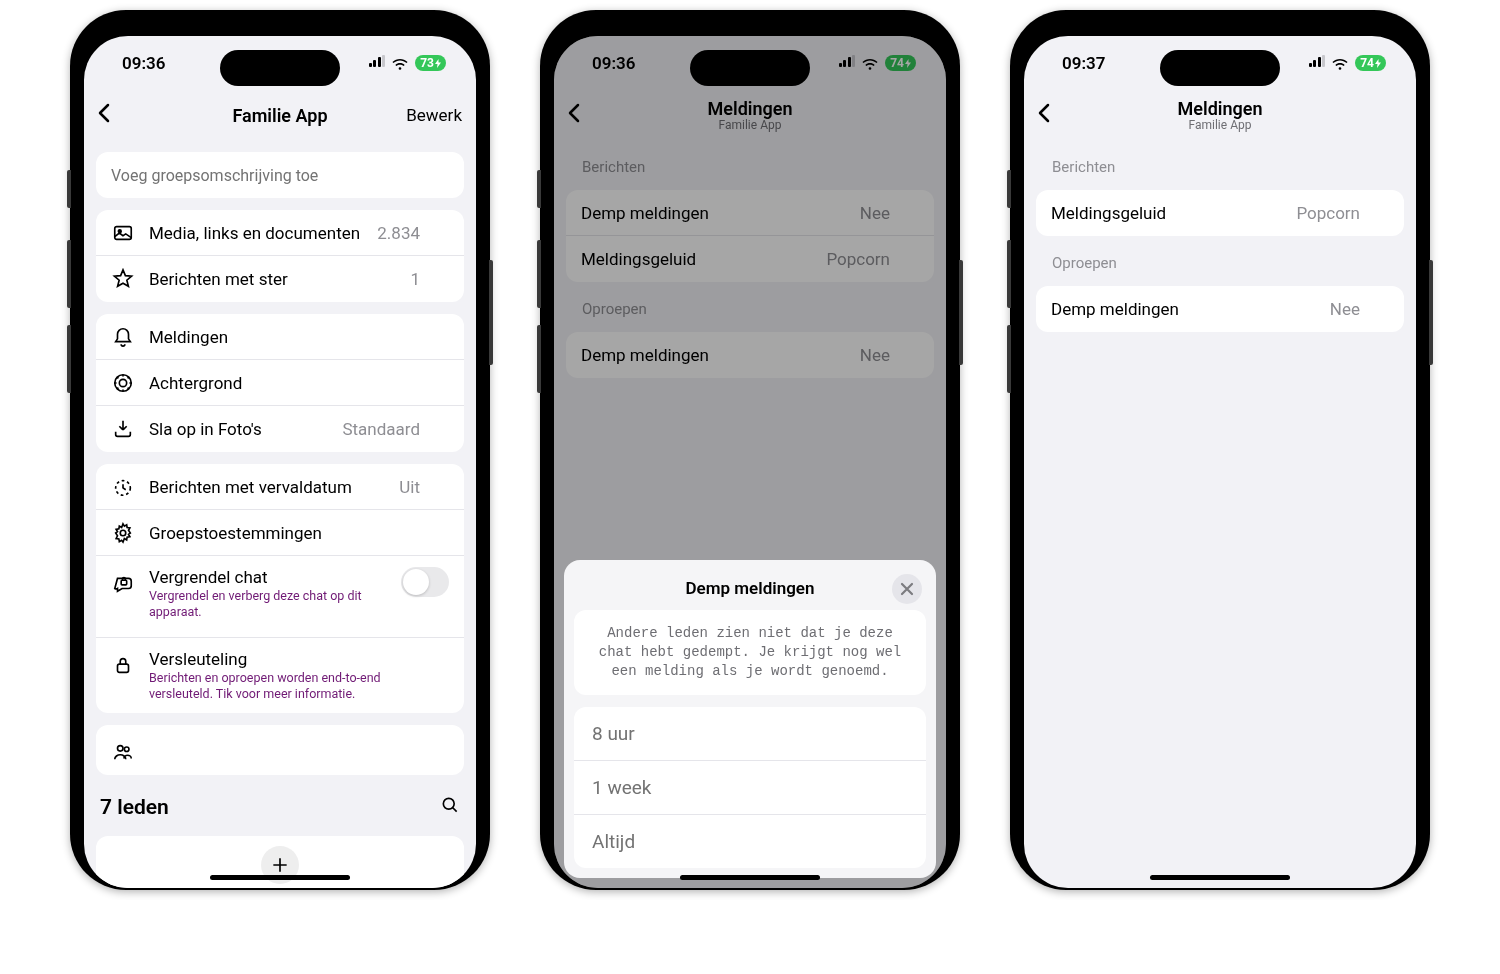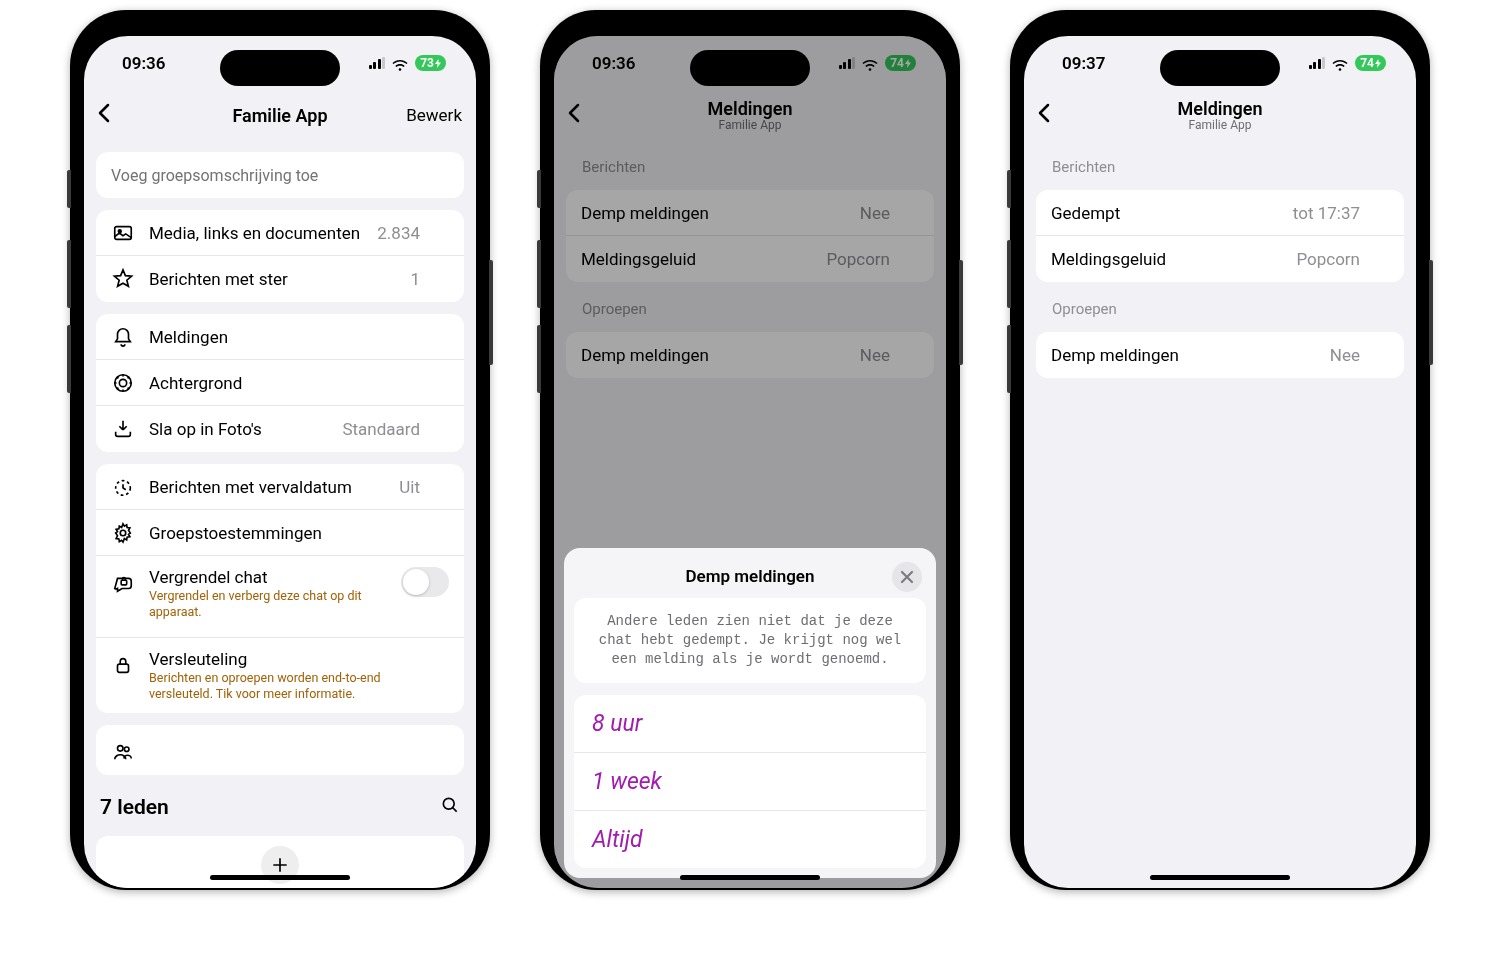--- a/index.html
+++ b/index.html
@@ -34,21 +34,21 @@
   }
   .island {
     position:absolute; top:14px; left:50%; transform:translateX(-50%);
     width:120px; height:36px; background:#000; border-radius:20px; z-index:50;
   }
   .status-bar {
     height:54px; display:flex; align-items:center; justify-content:space-between;
     padding:0 30px 0 38px; font-size:17px; font-weight:600; color:#000;
     flex-shrink:0; background:transparent; z-index:10;
   }
-  .status-right { display:flex; align-items:center; gap:6px; }
+  .status-right { display:flex; align-items:flex-start; gap:6px; }
   .battery-pill {
     background:#34c759; color:#fff; font-size:12px; font-weight:700;
     padding:1px 5px; border-radius:9px; display:flex; align-items:center; gap:1px;
   }
   .nav { height:50px; display:flex; align-items:center; padding:0 14px; position:relative; flex-shrink:0; }
   .nav-back { font-size:24px; font-weight:400; color:#000; cursor:pointer; width:30px; }
   .nav-title-wrap { position:absolute; left:0; right:0; text-align:center; pointer-events:none; }
   .nav-title { font-size:18px; font-weight:600; color:#000; }
   .nav-sub { font-size:12px; color:#6e6e73; margin-top:-1px; }
   .nav-right { margin-left:auto; font-size:17px; color:#000; }
@@ -60,21 +60,21 @@
   .card.accent a, .accent-text { color:#737373; font-size:16px; }
   .row {
     display:flex; align-items:center; min-height:46px; padding:9px 15px;
     border-bottom:0.5px solid #e5e5ea; cursor:pointer; gap:14px;
   }
   .row:last-child { border-bottom:none; }
   .row .icon { width:24px; height:24px; display:flex; align-items:center; justify-content:center; flex-shrink:0; }
   .row .icon svg { width:22px; height:22px; }
   .row-body { flex:1; display:flex; flex-direction:column; min-width:0; }
   .row-label { font-size:17px; color:#000; }
-  .row-desc { font-size:12.5px; color:#a16207; line-height:1.25; margin-top:1px; }
+  .row-desc { font-size:12.5px; color:#701a75; line-height:1.25; margin-top:1px; }
   .row-value { font-size:17px; color:#8e8e93; margin-left:auto; }
   .chevron { width:9px; height:14px; margin-left:6px; flex-shrink:0; }
   .chevron svg { display:block; }
   .section-header {
     font-size:21px; font-weight:600; color:#000;
     display:flex; justify-content:space-between;
     padding:20px 4px 4px;
   }
   .section-label {
     font-size:15px; color:#8e8e93; padding:18px 4px 2px 16px;
@@ -113,21 +113,21 @@
     position:absolute; right:4px; top:4px; width:30px; height:30px;
     background:#e5e5ea; border-radius:50%; display:flex; align-items:center; justify-content:center;
     cursor:pointer;
   }
   .sheet-note {
     background:#fff; border-radius:12px; padding:14px 18px;
     font-size:14px; color:#6e6e73; text-align:center; line-height:1.35;font-family:Liberation Mono, monospace;
   }
   .sheet-list { background:#fff; border-radius:12px; margin-top:12px; }
   .sheet-list .opt {
-    padding:15px 18px; font-size:23px; color:#a21caf; border-bottom:0.5px solid #e5e5ea; cursor:pointer;font-style:italic;
+    padding:15px 18px; font-size:19px; color:#737373; border-bottom:0.5px solid #e5e5ea; cursor:pointer;
   }
   .sheet-list .opt:last-child { border-bottom:none; }
   .signal-bars { display:inline-flex; align-items:flex-end; gap:1.5px; height:12px; }
   .signal-bars span { width:3px; background:#000; border-radius:1px; }
   .signal-bars span:nth-child(1){height:4px;} .signal-bars span:nth-child(2){height:7px;}
   .signal-bars span:nth-child(3){height:10px;} .signal-bars span:nth-child(4){height:12px; background:#c7c7cc;}
   .wifi-icon svg, .wifi-icon { width:18px; height:14px; }
 </style>
 </head>
 <body>
@@ -505,31 +505,20 @@
       <div class="nav-title-wrap">
         <div class="nav-title">Meldingen</div>
         <div class="nav-sub">Familie App</div>
       </div>
     </div>
     <div class="content">
       <div class="section-label">Berichten</div>
       <div class="card">
         <div class="row">
           <div class="row-body">
-              <span class="row-label">Gedempt</span>
-            </div>
-          <span class="row-value">tot 17:37</span>
-          <span class="chevron">
-              <svg>
-                <use href="#chev"></use>
-              </svg>
-            </span>
-        </div>
-        <div class="row">
-          <div class="row-body">
               <span class="row-label">Meldingsgeluid</span>
             </div>
           <span class="row-value">Popcorn</span>
           <span class="chevron">
               <svg>
                 <use href="#chev"></use>
               </svg>
             </span>
         </div>
       </div>

